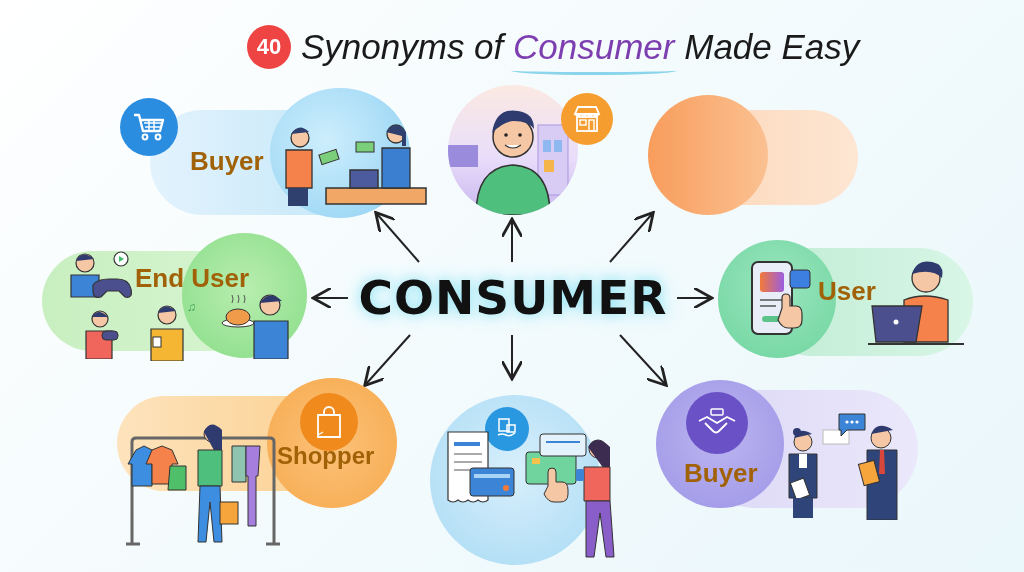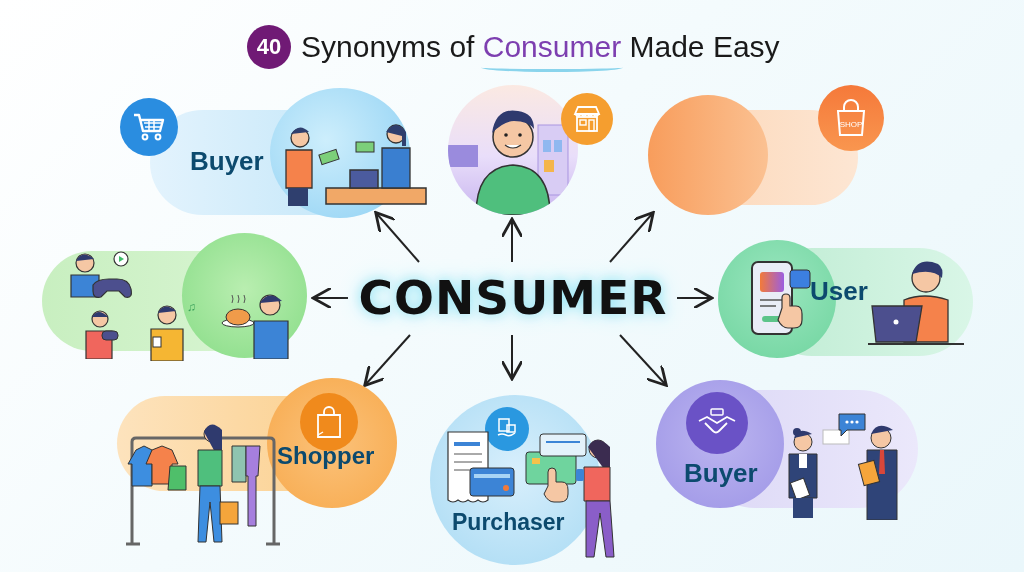--- a/index.html
+++ b/index.html
@@ -7,46 +7,46 @@
   body {
     position: relative;
     font-family: "Liberation Sans", "DejaVu Sans", sans-serif;
     background: linear-gradient(135deg, #ffffff 0%, #f4fbfd 45%, #eaf7fb 100%);
   }
   .abs { position: absolute; }
 
   
   .title { left: 247px; top: 24px; height: 46px; display: flex; align-items: center; }
   .title-badge {
-    width: 44px; height: 44px; border-radius: 50%; background: #701a75;
+    width: 44px; height: 44px; border-radius: 50%; background: #ef4444;
     color: #fff; font-weight: bold; font-size: 22px;
     display: flex; align-items: center; justify-content: center; margin-right: 10px;
   }
-  .title-text { font-size: 30px; color: #1a1a1a; white-space: nowrap; }
+  .title-text { font-size: 35px; font-style: italic; color: #1a1a1a; white-space: nowrap; }
   .title-accent { color: #7d3fb0; position: relative; }
   .title-accent::after {
     content: ""; position: absolute; left: -2px; right: -2px; bottom: -9px; height: 6px;
     border-radius: 50%; border-bottom: 3px solid #8ad4ec;
   }
 
   
   .center-word {
     left: 352px; top: 270px; width: 322px; height: 56px;
     font-size: 47px; font-weight: 900; letter-spacing: 1px; color: #111;
     text-align: center; line-height: 56px;
     text-shadow: 0 0 12px #9ae6f5, 0 0 22px #bff0f9;
     font-family: "DejaVu Sans", sans-serif;
   }
   svg.arrows { left: 0; top: 0; width: 1024px; height: 572px; pointer-events: none; }
 
   
   .card { position: absolute; }
   .pill { position: absolute; border-radius: 60px; }
   .circ { position: absolute; border-radius: 50%; }
-  .label { position: absolute; font-weight: bold; color: #0c4a6e; white-space: nowrap; }
+  .label { position: absolute; font-weight: bold; color: #a16207; white-space: nowrap; }
   .icon-badge {
     position: absolute; border-radius: 50%; display: flex; align-items: center; justify-content: center;
   }
   .person { position: absolute; }
 </style>
 </head>
 <body>
 
 <div class="abs title">
   <div class="title-badge">40</div>
@@ -127,32 +127,26 @@
         <rect x="5" y="12" width="20" height="14" fill="none" stroke="#fff" stroke-width="1.8"></rect>
         <rect x="8" y="15" width="6" height="5" fill="none" stroke="#fff" stroke-width="1.4"></rect>
         <rect x="17" y="15" width="5" height="11" fill="none" stroke="#fff" stroke-width="1.4"></rect>
       </svg>
   </div>
 </div>
 
 <div class="card" style="left:648px;top:85px;width:240px;height:135px;">
   <div class="pill" style="left:30px;top:25px;width:180px;height:95px;background:linear-gradient(90deg,#fcd7b8,#fde6d3);"></div>
   <div class="circ" style="left:0;top:10px;width:120px;height:120px;background:linear-gradient(90deg,#f89d5c,#fbc192);"></div>
-  <div class="icon-badge" style="left:170px;top:0;width:66px;height:66px;background:linear-gradient(180deg,#f5793a,#f9964f);">
-    <svg width="36" height="40" viewBox="0 0 36 40">
-        <path d="M11 13 v-4 a7 7 0 0 1 14 0 v4" fill="none" stroke="#fff" stroke-width="2"></path>
-        <path d="M5 13 h26 l-2 24 h-22z" fill="none" stroke="#fff" stroke-width="2"></path>
-        <text x="18" y="29" font-size="8" text-anchor="middle" fill="#fff" font-family="Liberation Sans, sans-serif">SHOP</text>
-      </svg>
-  </div>
 </div>
 
 <div class="card" style="left:42px;top:233px;width:270px;height:130px;">
   <div class="pill" style="left:0;top:18px;width:230px;height:100px;background:linear-gradient(90deg,#c8efc0,#d9f5d3);"></div>
   <div class="circ" style="left:140px;top:0;width:125px;height:125px;background:radial-gradient(circle at 50% 45%,#b9eeb0,#87dc86);"></div>
+  <div class="label" style="left:93px;top:30px;font-size:26px;">End User</div>
   <svg class="person" style="left:25px;top:16px;" width="70" height="60" viewBox="0 0 70 60">
     <circle cx="18" cy="14" r="9" fill="#f5c7a4" stroke="#333" stroke-width="1.2"></circle>
     <path d="M9 12 q6 -12 18 -2" fill="#2f3a6e"></path>
     <path d="M4 26 h28 v22 h-28z" fill="#3c84d6" stroke="#333" stroke-width="1.2"></path>
     <path d="M26 36 q4 -6 16 -6 h8 q12 0 14 10 q2 10 -6 8 l-6 -6 h-12 l-6 6 q-8 2 -8 -6z" fill="#4c4f8e" stroke="#333" stroke-width="1.2"></path>
     <circle cx="54" cy="10" r="7" fill="#fff" stroke="#333" stroke-width="1.2"></circle>
     <path d="M52 7 l5 3 l-5 3z" fill="#3fbf6a"></path>
   </svg>
   <svg class="person" style="left:40px;top:76px;" width="40" height="50" viewBox="0 0 40 50">
     <circle cx="18" cy="10" r="8" fill="#f5c7a4" stroke="#333" stroke-width="1.2"></circle>
@@ -188,21 +182,21 @@
           <stop offset="0" stop-color="#f27a3a"></stop>
           <stop offset="1" stop-color="#9b5ee0"></stop>
         </linearGradient>
       </defs>
     <line x1="12" y1="42" x2="34" y2="42" stroke="#555" stroke-width="1.5"></line>
     <line x1="12" y1="48" x2="28" y2="48" stroke="#555" stroke-width="1.5"></line>
     <rect x="14" y="58" width="20" height="6" rx="3" fill="#5cc48a"></rect>
     <rect x="42" y="12" width="20" height="18" rx="3" fill="#3c7fe0" stroke="#333"></rect>
     <path d="M34 50 v-10 q0 -4 4 -4 q4 0 4 4 v8 h6 q6 0 6 8 v6 q0 8 -8 8 h-6 q-6 0 -10 -8z" fill="#f5c7a4" stroke="#333" stroke-width="1.2"></path>
   </svg>
-  <div class="label" style="left:92px;top:36px;font-size:26px;">User</div>
+  <div class="label" style="left:100px;top:36px;font-size:26px;">User</div>
   <svg class="person" style="left:150px;top:16px;" width="100" height="95" viewBox="0 0 100 95">
     <circle cx="58" cy="22" r="14" fill="#f5c7a4" stroke="#333" stroke-width="1.3"></circle>
     <path d="M44 18 q6 -18 26 -10 q6 4 4 14 q-10 -10 -30 -4z" fill="#2f3a6e"></path>
     <path d="M36 44 q20 -8 44 0 v42 h-44z" fill="#f5824b" stroke="#333" stroke-width="1.3"></path>
     <path d="M4 50 h50 l-6 36 h-40z" fill="#4c4f8e" stroke="#333" stroke-width="1.3"></path>
     <circle cx="28" cy="66" r="2.5" fill="#fff"></circle>
     <line x1="0" y1="88" x2="96" y2="88" stroke="#333" stroke-width="2"></line>
   </svg>
 </div>
 
@@ -257,21 +251,20 @@
     <line x1="102" y1="12" x2="136" y2="12" stroke="#3c84d6" stroke-width="2"></line>
     <path d="M104 56 v-14 q0 -4 4 -4 q4 0 4 4 v10 h6 q6 0 6 8 v4 q0 8 -8 8 h-6 q-6 0 -10 -8z" fill="#f5c7a4" stroke="#333"></path>
   </svg>
   <svg class="person" style="left:140px;top:52px;" width="60" height="128" viewBox="0 0 60 128">
     <circle cx="28" cy="12" r="9" fill="#f5c7a4" stroke="#333"></circle>
     <path d="M18 10 q8 -14 22 0 v22 h-6z" fill="#3b2c50"></path>
     <path d="M14 30 h26 v34 h-26z" fill="#f0665d" stroke="#333"></path>
     <rect x="6" y="32" width="8" height="12" rx="2" fill="#3c84d6"></rect>
     <path d="M16 64 h24 l4 56 h-8 l-6 -44 l-6 44 h-8z" fill="#8a5ec8" stroke="#333"></path>
   </svg>
-  <div class="label" style="left:22px;top:124px;font-size:23px;">Purchaser</div>
 </div>
 
 <div class="card" style="left:656px;top:380px;width:262px;height:140px;">
   <div class="pill" style="left:40px;top:10px;width:222px;height:118px;background:linear-gradient(90deg,#dcd8f6,#ebe8fb);"></div>
   <div class="circ" style="left:0;top:0;width:128px;height:128px;background:radial-gradient(circle at 50% 45%,#bcb5f0,#9d95e6);"></div>
   <div class="icon-badge" style="left:30px;top:12px;width:62px;height:62px;background:#6a52c6;">
     <svg width="40" height="32" viewBox="0 0 40 32">
         <rect x="14" y="2" width="12" height="6" rx="1" fill="none" stroke="#fff" stroke-width="1.5"></rect>
         <path d="M2 14 l8 -4 l10 6 l10 -6 l8 4 M8 16 l8 8 q3 3 6 0 l8 -8" fill="none" stroke="#fff" stroke-width="1.8" stroke-linejoin="round"></path>
       </svg>

